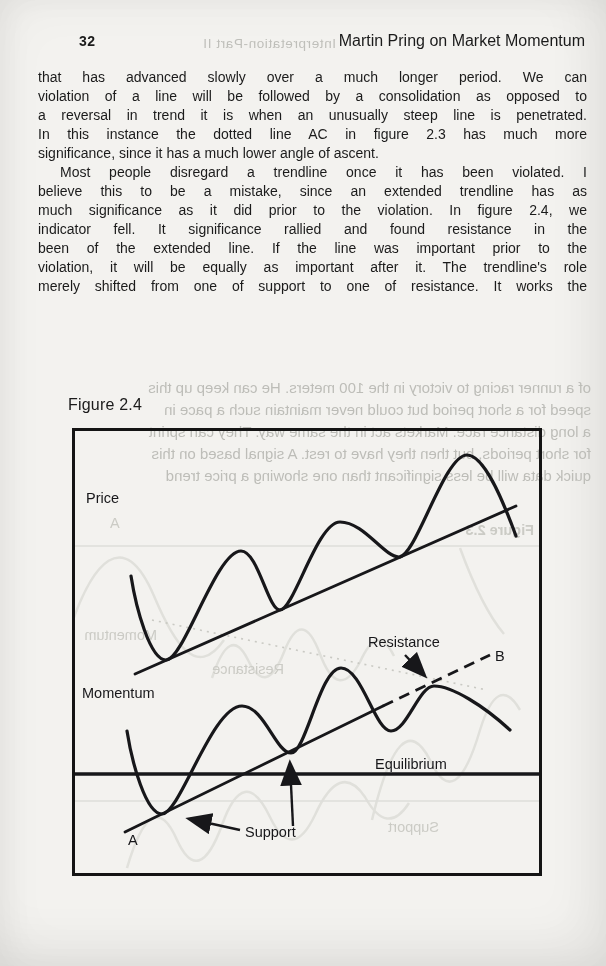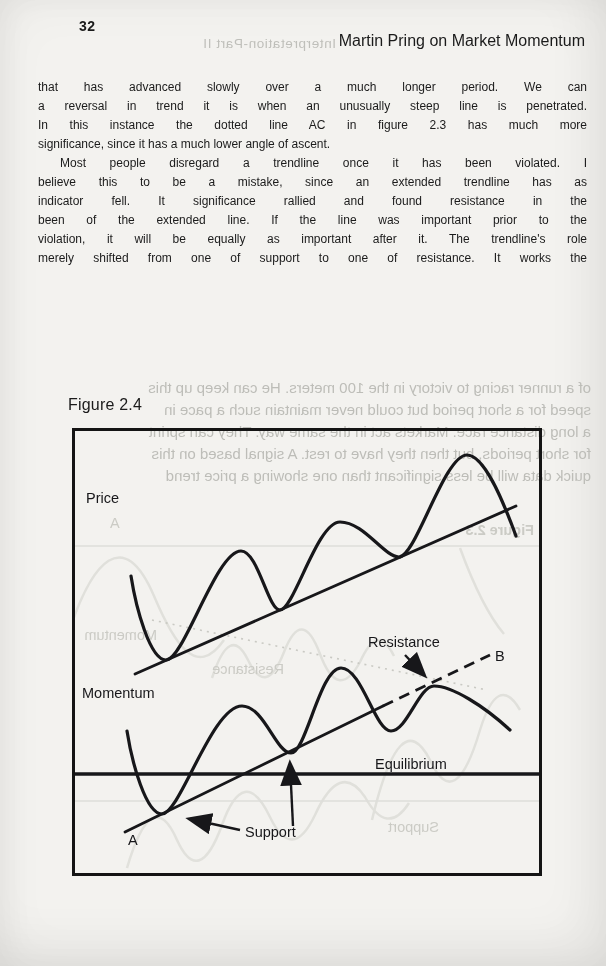--- a/index.html
+++ b/index.html
@@ -4,29 +4,29 @@
 <style>
   html,body{margin:0;padding:0;}
   body{width:606px;height:966px;font-family:"Liberation Sans",sans-serif;background:#e8e7e4;}
   .page{position:relative;width:606px;height:966px;overflow:hidden;color:#1b1b1b;
         background:linear-gradient(100deg,#ececе9 0%,#f4f3f0 12%,#f3f2ef 70%,#eceae6 96%,#e6e4e0 100%);
         background-color:#f3f2ef;}
   .page::after{content:"";position:absolute;inset:0;pointer-events:none;
         box-shadow:inset 0 0 55px rgba(0,0,0,.045), inset -18px -24px 48px rgba(0,0,0,.05), inset 10px 0 30px rgba(0,0,0,.03);}
   .abs{position:absolute;}
   
-  .page-num{left:79px;top:18px;font-size:14px;font-weight:bold;letter-spacing:.5px;}
+  .page-num{left:79px;top:33px;font-size:14px;font-weight:bold;letter-spacing:.5px;}
   .running-title{right:21px;top:32px;font-size:16px;}
   
   .ghost{color:#bfbfba;transform:scaleX(-1);}
   .ghost-header{left:140px;top:36px;width:196px;font-size:13.5px;letter-spacing:.6px;white-space:nowrap;}
   .ghost-block{left:85px;top:379px;width:506px;font-size:15px;color:#bdbdb8;transform:scaleX(-1);z-index:1;}
   .ghost-block .gline{height:22px;white-space:nowrap;overflow:hidden;}
   
-  .body-text{left:38px;top:78px;width:549px;font-size:12px;z-index:2;}
+  .body-text{left:38px;top:68px;width:549px;font-size:14px;z-index:2;}
   .tline{height:19px;line-height:19px;text-align:justify;text-align-last:justify;white-space:nowrap;}
   .tline.last{text-align-last:left;}
   .para2 .tline:first-child{text-indent:22px;}
   
   .figure-caption{left:68px;top:396px;font-size:16px;font-weight:normal;z-index:2;letter-spacing:.2px;}
   .figure-box{left:72px;top:428px;width:470px;height:448px;z-index:2;}
   svg text{font-family:"Liberation Sans",sans-serif;font-size:14.5px;fill:#17171a;}
   svg .gtxt{fill:#cbcbc5;}
 </style>
 </head>
@@ -42,27 +42,29 @@
       <div class="gline">of a runner racing to victory in the 100 meters. He can keep up this</div>
       <div class="gline">speed for a short period but could never maintain such a pace in</div>
       <div class="gline">a long distance race. Markets act in the same way. They can sprint</div>
       <div class="gline">for short periods, but then they have to rest. A signal based on this</div>
       <div class="gline">quick data will be less significant than one showing a price trend</div>
     </div>
 
   <div class="abs body-text">
     <div class="para1">
         <div class="tline">that has advanced slowly over a much longer period.  We can</div>
+        <div class="tline">violation of a line will be followed by a consolidation as opposed to</div>
         <div class="tline">a reversal in trend it is when an unusually steep line is penetrated.</div>
         <div class="tline">In this instance the dotted line AC in figure 2.3 has much more</div>
         <div class="tline last">significance, since it has a much lower angle of ascent.</div>
       </div>
     <div class="para2">
         <div class="tline">Most people disregard a trendline once it has been violated. I</div>
         <div class="tline">believe this to be a mistake, since an extended trendline has as</div>
+        <div class="tline">much significance as it did prior to the violation.  In figure 2.4, we</div>
         <div class="tline">indicator fell. It significance rallied and found resistance in the</div>
         <div class="tline">been of the extended line. If the line was important prior to the</div>
         <div class="tline">violation, it will be equally as important after it.  The trendline's role</div>
         <div class="tline">merely shifted from one of support to one of resistance. It works the</div>
       </div>
   </div>
 
   <div class="abs figure-caption">Figure 2.4</div>
 
   <div class="abs figure-box">

